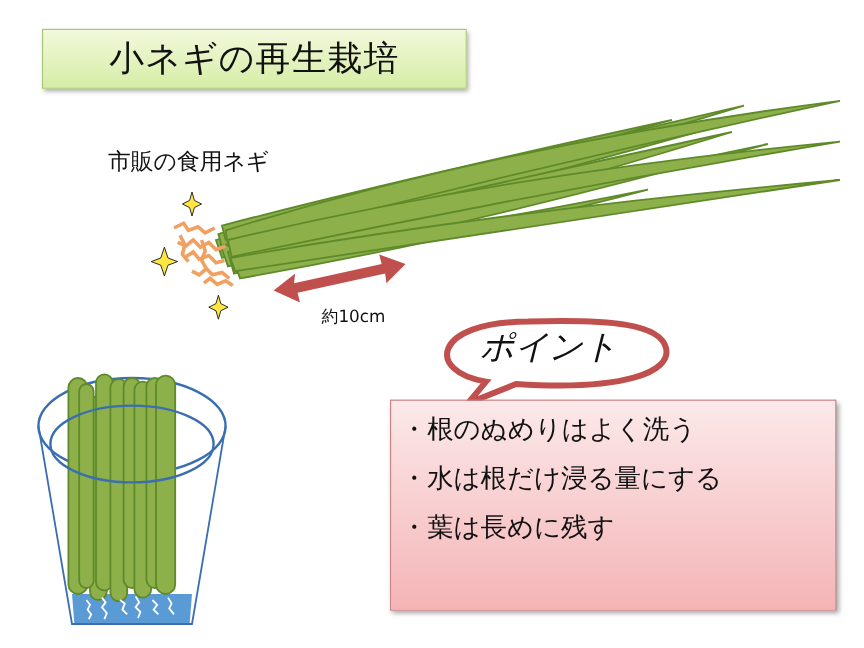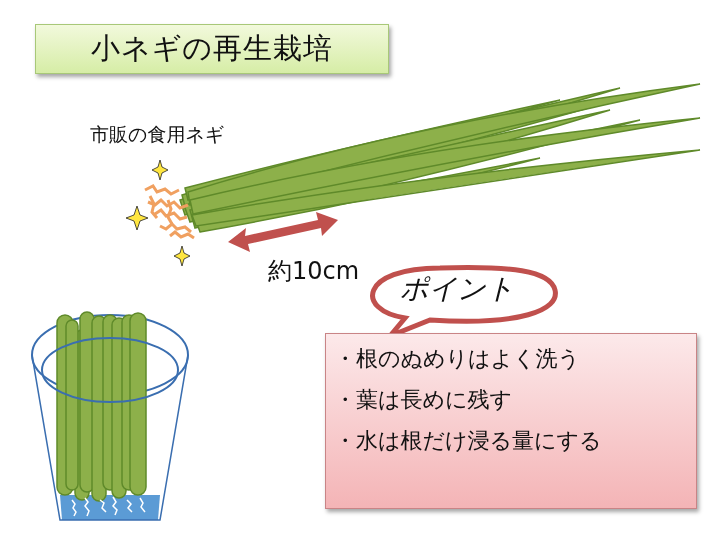--- a/index.html
+++ b/index.html
@@ -4,21 +4,21 @@
 <style>
   html,body{margin:0;padding:0;}
   body{width:720px;height:540px;background:#ffffff;position:relative;overflow:hidden;
        font-family:"DejaVu Sans","Liberation Sans",sans-serif;color:#111;}
   .title-box{position:absolute;left:35px;top:24px;width:354px;height:50px;
        background:linear-gradient(#f2f9dc,#d6eda6);border:1px solid #a8c878;
        box-shadow:2px 3px 4px rgba(0,0,0,0.35);box-sizing:border-box;
        display:flex;align-items:center;justify-content:center;}
   .title-text{font-size:29px;letter-spacing:1px;}
   .label{position:absolute;font-size:19px;font-family:Liberation Serif, serif;}
-  .len-label{position:absolute;font-size:24px;}
+  .len-label{position:absolute;font-size:14px;}
   svg{position:absolute;}
   .bubble-text{position:absolute;left:400px;top:270px;font-size:28px;font-style:italic;}
   .points-box{position:absolute;left:325px;top:333px;width:372px;height:176px;
        background:linear-gradient(#fce9ea,#f4b4b6);border:1px solid #c98486;
        box-shadow:2px 3px 4px rgba(0,0,0,0.35);box-sizing:border-box;padding:4px 0 0 8px;}
   .point-item{font-size:22px;line-height:41px;white-space:nowrap;}
 </style>
 </head>
 <body>
 
@@ -64,22 +64,22 @@
 
 <div class="len-label" style="left:268px;top:255px;">約10cm</div>
 
 <svg width="720" height="540" style="left:0;top:0;" viewBox="0 0 720 540">
   <path d="M440 268 C 360 268 355 310 405 318 L 390 336 L 430 320 C 520 326 560 310 555 290 C 550 270 510 266 440 268 Z" fill="#ffffff" stroke="#c0504d" stroke-width="5"></path>
 </svg>
 <div class="bubble-text">ポイント</div>
 
 <div class="points-box">
   <div class="point-item">・根のぬめりはよく洗う</div>
+  <div class="point-item">・水は根だけ浸る量にする</div>
   <div class="point-item">・葉は長めに残す</div>
-  <div class="point-item">・水は根だけ浸る量にする</div>
 </div>
 
 <svg width="720" height="540" style="left:0;top:0;" viewBox="0 0 720 540">
 
   <path d="M60 495 L160 495 L158 520 L62 520 Z" fill="#5b9bd5"></path>
 
   <ellipse cx="110" cy="355" rx="78" ry="40" fill="none" stroke="#3a6eb0" stroke-width="2"></ellipse>
 
   <g stroke="#5f8a2a" stroke-width="1.5" fill="#8db04a">
     <rect x="57" y="315" width="16" height="180" rx="8"></rect>

